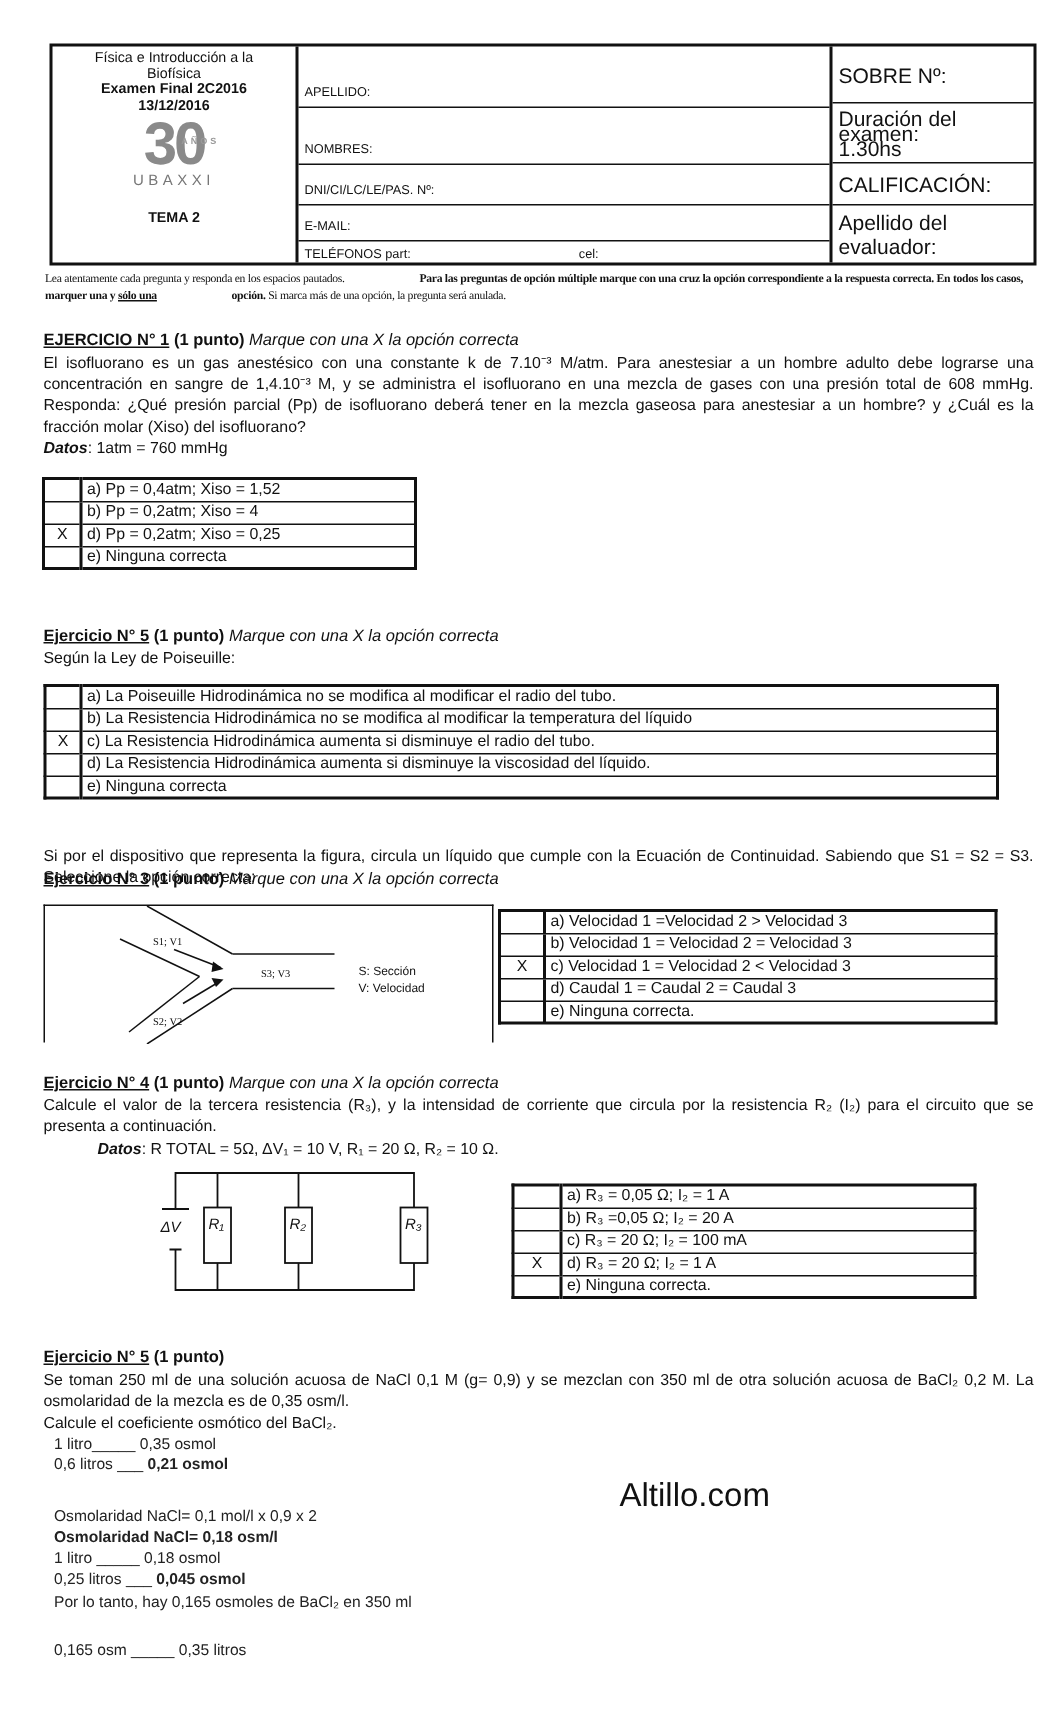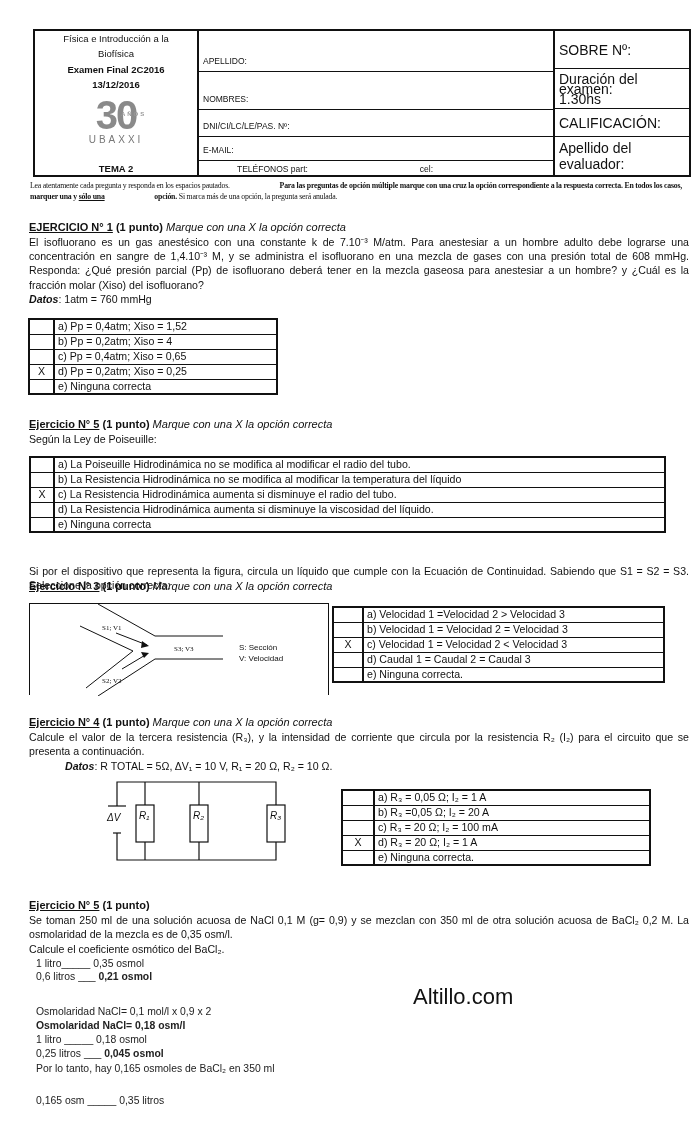--- a/index.html
+++ b/index.html
@@ -1,30 +1,30 @@
 <!DOCTYPE html>
 <html><head>
   <meta charset="utf-8">
   <style>
     * { box-sizing: border-box; margin: 0; padding: 0; }
     html, body { width: 700px; height: 1141px; background: #ffffff; overflow: hidden; }
     body { font-family: "Liberation Sans", sans-serif; color: #111; position: relative; font-size: 11px; }
 
     
     .hdr { position: absolute; left: 33px; top: 29px; width: 658px; height: 148px; border: 2px solid #111; display: grid; grid-template-columns: 164px 356px 1fr; }
-    .hdr .col-left { border-right: 2px solid #111; display: flex; flex-direction: column; align-items: center; padding-top: 3px; font-size: 9.5px; line-height: 10.5px; text-align: center; justify-content: space-between; }
+    .hdr .col-left { border-right: 2px solid #111; display: flex; flex-direction: column; align-items: center; padding-top: 3px; font-size: 9.5px; line-height: 10.5px; text-align: center; }
     .hdr .col-left .bold { font-weight: bold; }
     .logo { margin-top: 2px; display: flex; flex-direction: column; align-items: center; }
     .logo-30 { font-size: 40px; font-weight: bold; color: #8a8a8a; line-height: 36px; letter-spacing: -2px; position: relative; }
     .logo-anos { font-size: 6px; color: #999; letter-spacing: 2px; position: absolute; right: -10px; bottom: 1px; }
     .logo-uba { font-size: 10px; color: #777; letter-spacing: 3px; margin-top: 2px; }
     .tema { font-weight: bold; margin-top: 14px; font-size: 9.5px; }
     .hdr .col-mid { border-right: 2px solid #111; display: flex; flex-direction: column; }
     .hdr .col-mid .cell { border-bottom: 1px solid #111; font-size: 8.5px; display: flex; align-items: flex-end; padding: 0 0 5px 4px; }
-    .hdr .col-mid .cell:last-child { border-bottom: none; margin-left: 34px; }
+    .hdr .col-mid .cell:last-child { border-bottom: none; }
     .c-ape { height: 41px; } .c-nom { height: 38px; } .c-dni { height: 27px; } .c-mail { height: 24px; } .c-tel { height: 14px; padding-bottom: 1px !important; }
     .tel-cel { margin-left: 112px; }
     .hdr .col-right { display: flex; flex-direction: column; font-size: 14px; }
     .hdr .col-right .cell { border-bottom: 1px solid #111; padding-left: 4px; display: flex; align-items: center; }
     .hdr .col-right .cell:last-child { border-bottom: none; }
     .r1 { height: 38px; } .r2 { height: 40px; flex-direction: column; align-items: flex-start !important; justify-content: center; line-height: 10px; } .r3 { height: 28px; } .r4 { flex: 1; }
 
     .instr { position: absolute; left: 30px; top: 180px; width: 670px; font-family: "Liberation Serif", serif; font-size: 7.8px; line-height: 11px; letter-spacing: -0.2px; }
     .instr b { font-weight: bold; padding-left: 48px; }
     .instr u { text-decoration: underline; font-weight: bold; }
@@ -118,24 +118,20 @@
 <div class="para datos" style="top:292px;"><b>Datos</b><span>: 1atm = 760 mmHg</span></div>
 <table class="opts" style="left:28px; top:318px; width:250px;">
   <tbody>
       <tr>
         <td class="mark" style="width:25px;"></td>
         <td>a) Pp = 0,4atm; Xiso = 1,52</td>
       </tr>
   <tr>
         <td class="mark"></td>
         <td>b) Pp = 0,2atm; Xiso = 4</td>
-      </tr>
-  <tr>
-        <td class="mark"></td>
-        <td>c) Pp = 0,4atm; Xiso = 0,65</td>
       </tr>
   <tr>
         <td class="mark">X</td>
         <td>d) Pp = 0,2atm; Xiso = 0,25</td>
       </tr>
   <tr>
         <td class="mark"></td>
         <td>e) Ninguna correcta</td>
       </tr>
 </tbody>

